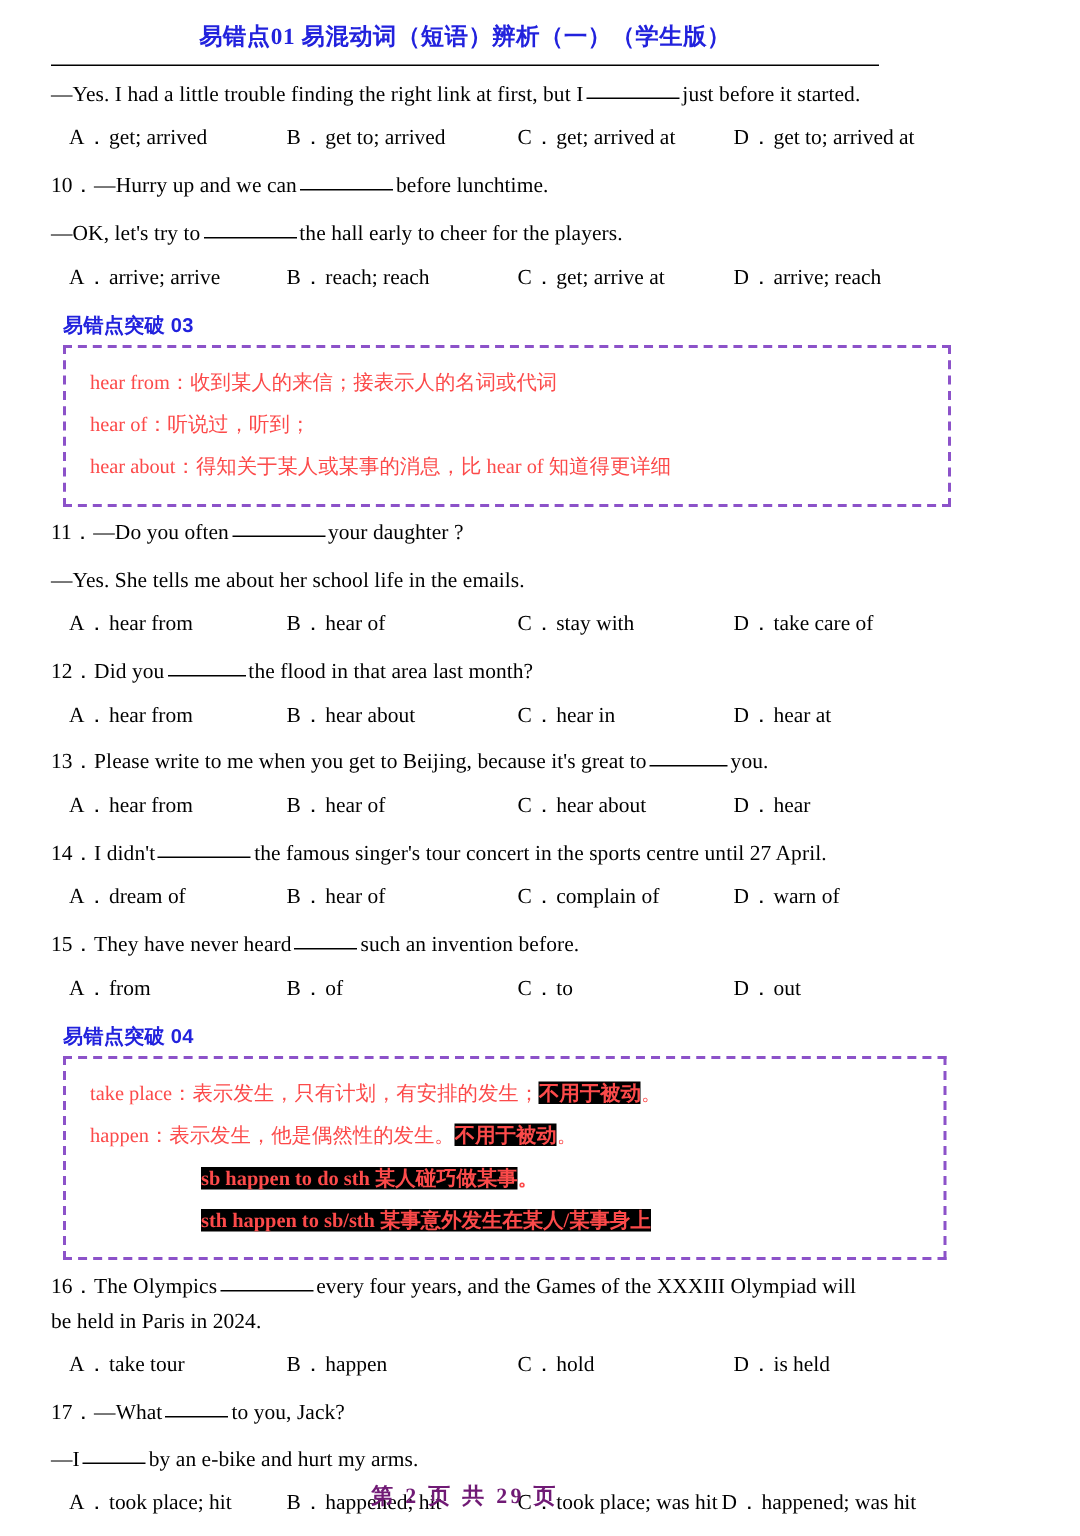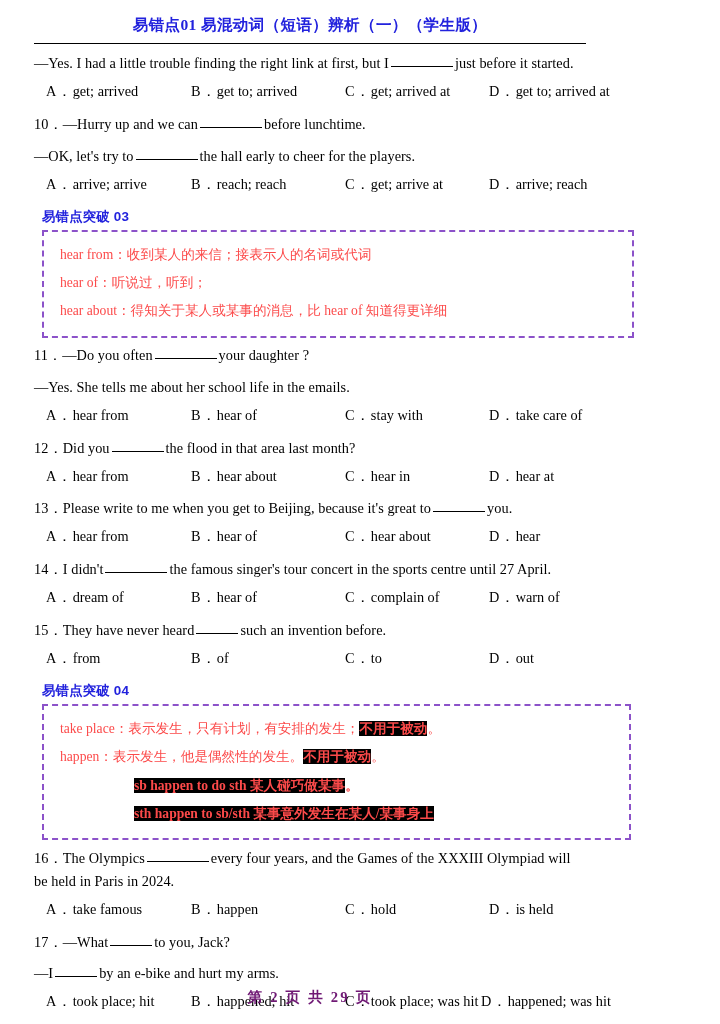--- a/index.html
+++ b/index.html
@@ -227,21 +227,21 @@
           <div class="tip-line"><span>take place：表示发生，只有计划，有安排的发生；</span><span class="hl">不用于被动</span><span>。</span></div>
           <div class="tip-line"><span>happen：表示发生，他是偶然性的发生。</span><span class="hl">不用于被动</span><span>。</span></div>
           <div class="tip-line bold indent"><span class="hl">sb happen to do sth 某人碰巧做某事</span><span>。</span></div>
           <div class="tip-line bold indent"><span class="hl">sth happen to sb/sth 某事意外发生在某人/某事身上</span></div>
         </div>
       </div>
 
     <div id="qt-0">
         <div class="line wrap"><span>16．The Olympics</span><span class="blank b-lg"></span><span>every four years, and the Games of the XXXIII Olympiad will be held in Paris in 2024.</span></div>
         <div class="opts">
-          <div class="opt c0"><span class="tag">A．</span><span>take famous</span></div>
+          <div class="opt c0"><span class="tag">A．</span><span>take tour</span></div>
           <div class="opt c1"><span class="tag">B．</span><span>happen</span></div>
           <div class="opt c2"><span class="tag">C．</span><span>hold</span></div>
           <div class="opt c3"><span class="tag">D．</span><span>is held</span></div>
         </div>
       </div>
     <div id="qt-1">
         <div class="line"><span>17．—What</span><span class="blank b-sm"></span><span>to you, Jack?</span></div>
         <div class="line"><span>—I</span><span class="blank b-sm"></span><span>by an e-bike and hurt my arms.</span></div>
         <div class="opts">
           <div class="opt n0"><span class="tag">A．</span><span>took place; hit</span></div>

